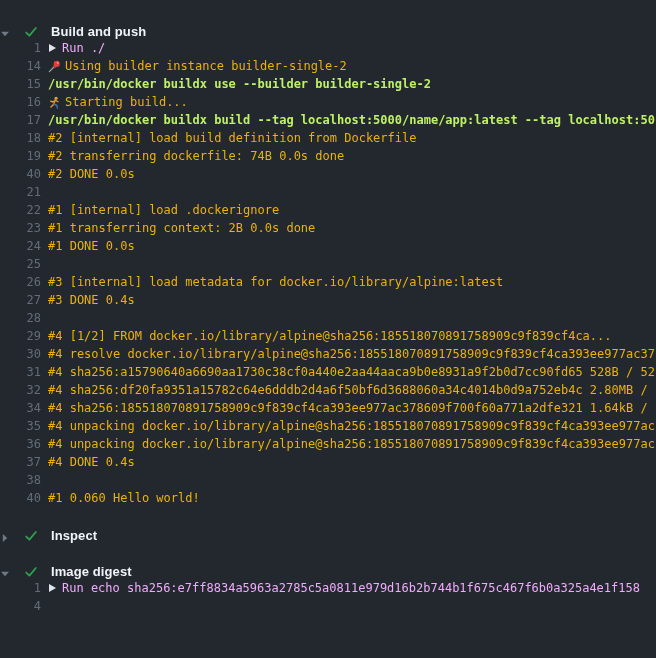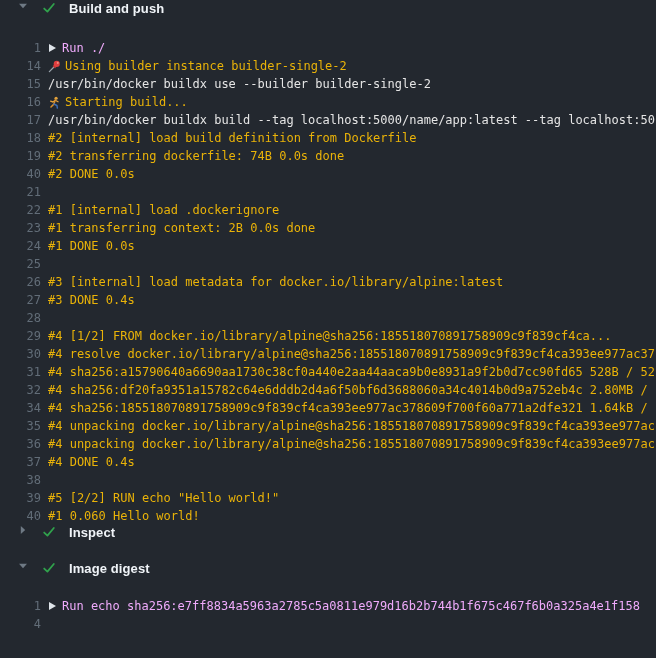--- a/index.html
+++ b/index.html
@@ -8,23 +8,22 @@
     width:656px;
     height:658px;
     background:#23282f;
     overflow:hidden;
     font-family:"DejaVu Sans Mono","Liberation Mono",monospace;
     font-size:12px;
   }
   #log-root { padding-top:1px; }
   .section-header {
     display:flex;
-    align-items:flex-start;
+    align-items:flex-end;
     height:36px;
-    padding-left:18px;
     cursor:pointer;
   }
   .section-header.first { height:38px; }
   .chev {
     width:10px; height:10px;
     color:#6e7984;
     flex:none;
     display:flex; align-items:center; justify-content:center;
   }
   .check {
@@ -54,21 +53,21 @@
     color:#626d78;
     cursor:pointer;
   }
   .content {
     display:flex;
     align-items:center;
     margin-left:7px;
     white-space:pre;
     color:#eab308;
   }
-  .content.info    { color:#e5e5e5; }
+  .content.info    { color:#bef264;font-weight:bold; }
   .content.command { color:#f0abfc; }
   .arrow { display:flex; margin-right:5px; flex:none; }
   .licon { display:flex; margin-right:4px; flex:none; }
 </style>
 </head>
 <body>
 
 <div id="log-root">
   <div class="section">
     <div class="section-header first">
@@ -192,24 +191,20 @@
         </div>
         <div class="log-line">
           <span class="num">37</span>
           <span class="content"><span>#4 DONE 0.4s</span></span>
         </div>
         <div class="log-line">
           <span class="num">38</span>
           <span class="content"><span></span></span>
         </div>
         <div class="log-line">
-          <span class="num">39</span>
-          <span class="content"><span>#5 [2/2] RUN echo "Hello world!"</span></span>
-        </div>
-        <div class="log-line">
           <span class="num">40</span>
           <span class="content"><span>#1 0.060 Hello world!</span></span>
         </div>
       </div>
   </div>
 
   <div class="section">
     <div class="section-header">
       <span class="chev">
           <svg width="10" height="10" viewBox="0 0 10 10">

